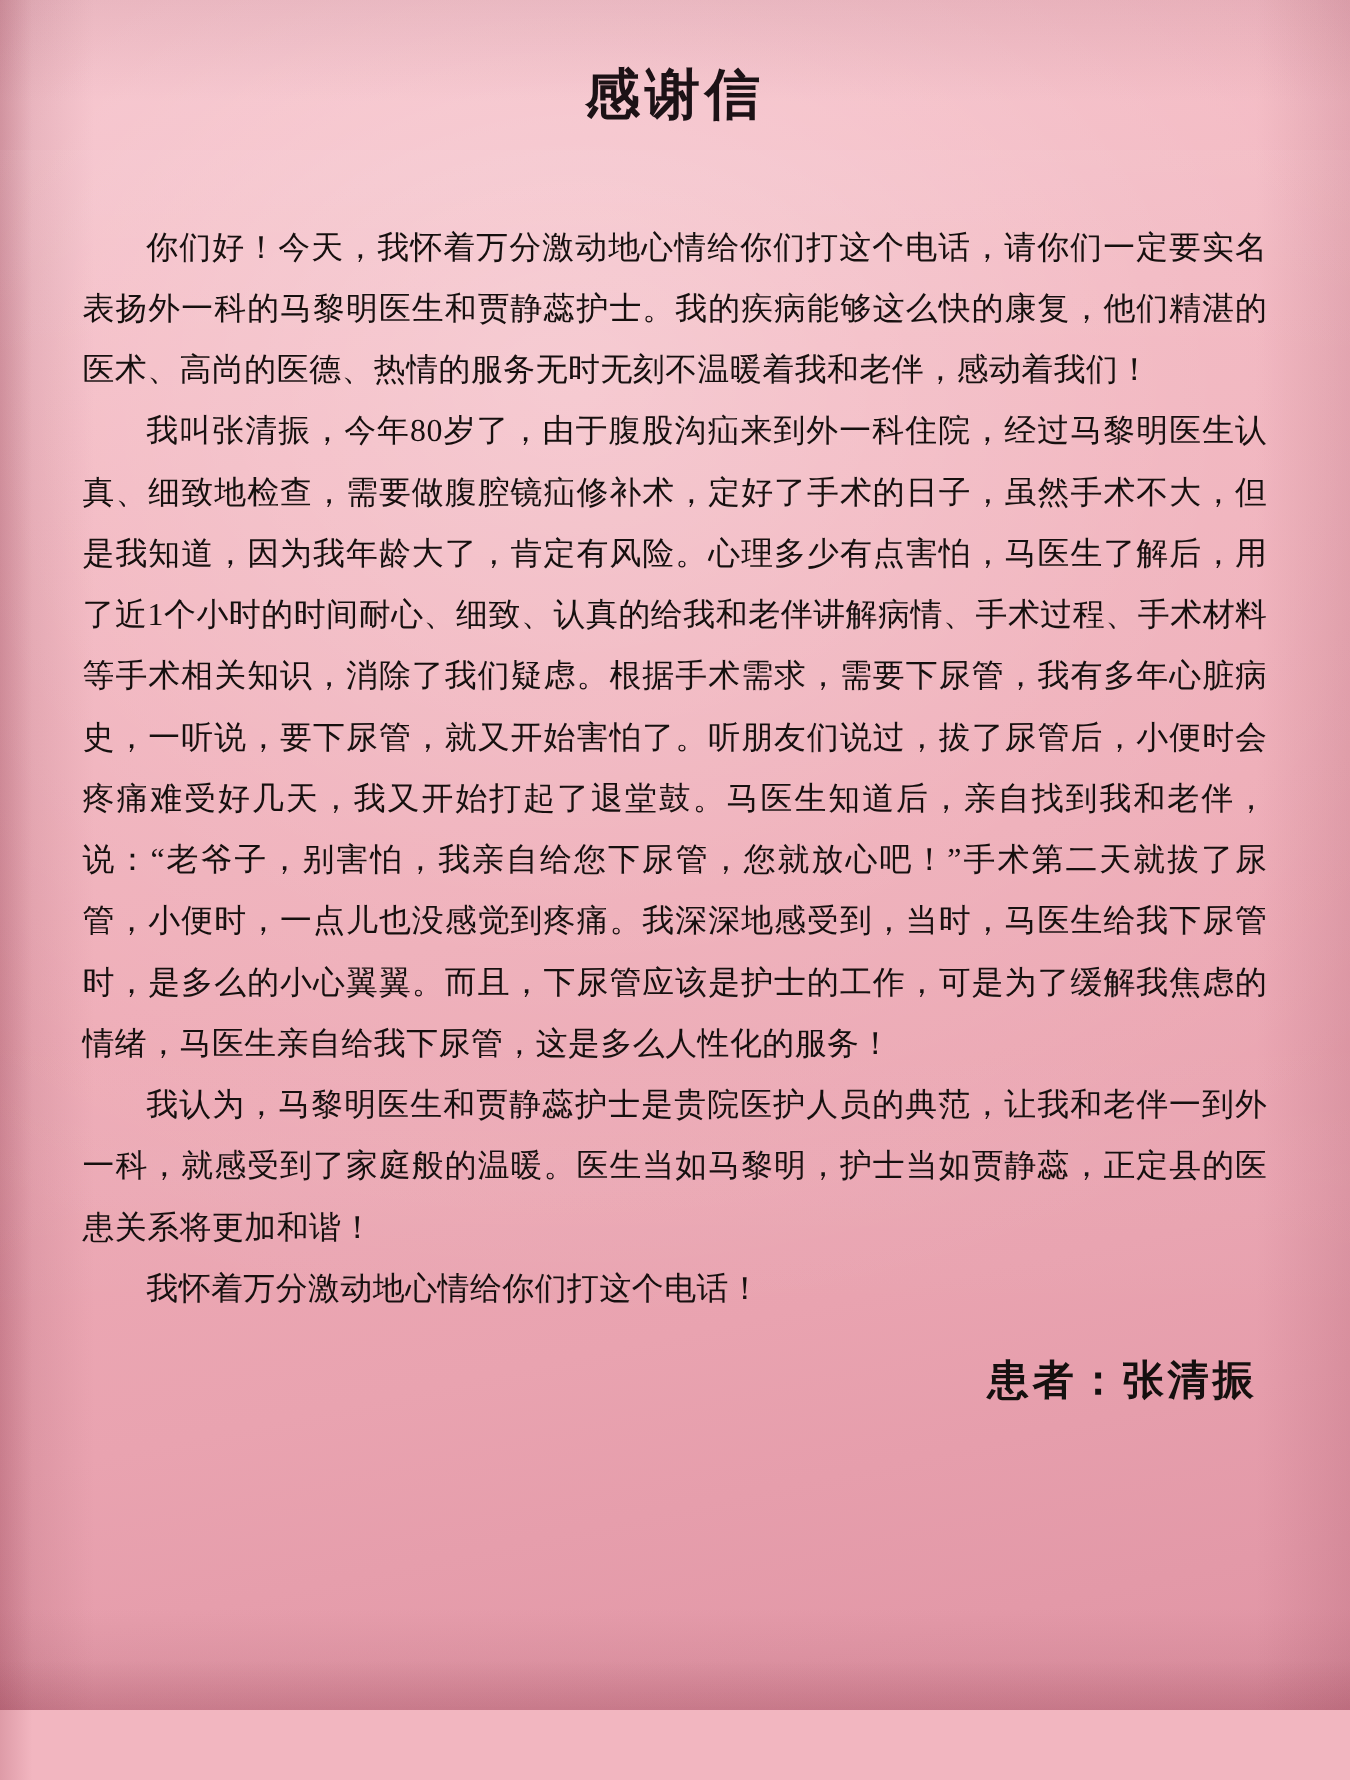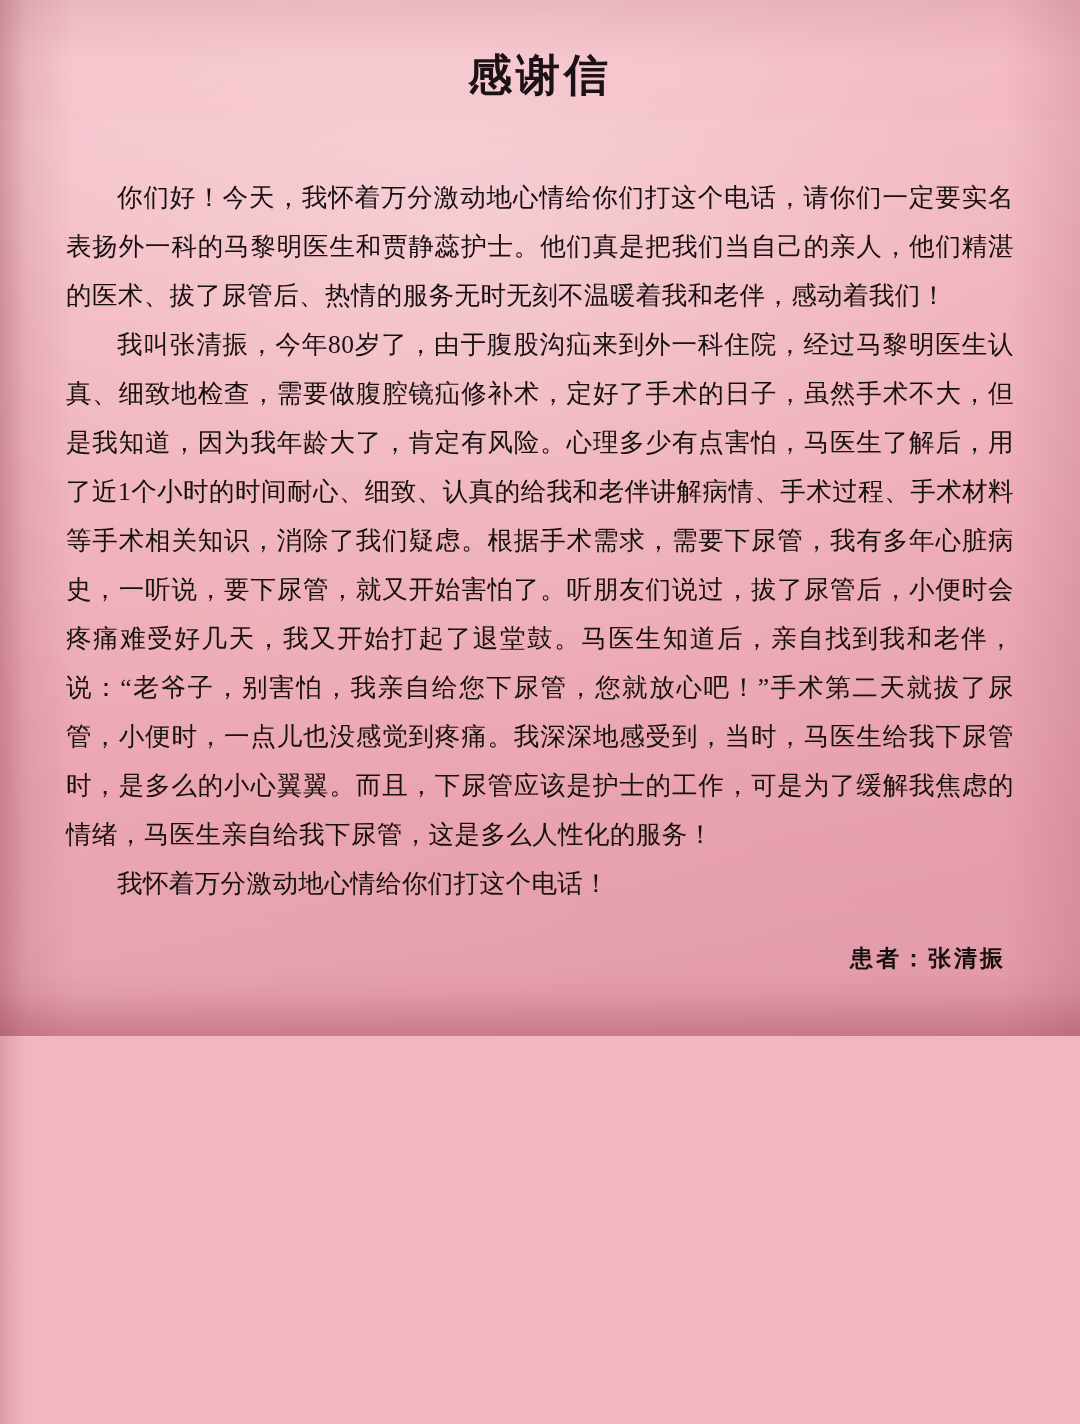--- a/index.html
+++ b/index.html
@@ -11,21 +11,21 @@
     height: 1424px;
     overflow: hidden;
     font-family: "Liberation Serif", "DejaVu Serif", serif;
     background: #f2b6c0;
   }
 
   
   #paper {
     position: relative;
     width: 1080px;
-    height: 1036px;
+    height: 1368px;
     box-sizing: border-box;
     background:
       radial-gradient(ellipse 120% 80% at 42% 22%, rgba(255,255,255,0.30) 0%, rgba(255,255,255,0.10) 38%, rgba(255,255,255,0.0) 70%),
       linear-gradient(168deg, #f6c2cb 0%, #f2b4be 26%, #eeabb6 52%, #e9a3b0 74%, #e094a4 100%);
   }
   
   #paper::after {
     content: "";
     position: absolute;
     inset: 0;
@@ -72,21 +72,21 @@
     margin: 0;
     text-indent: 2em;
     text-align: justify;
     text-justify: inter-ideograph;
   }
 
   .signature {
     margin-top: 26px;
     text-align: right;
     padding-right: 8px;
-    font-size: 23px;
+    font-size: 33px;
     font-weight: bold;
     letter-spacing: 3px;
     color: #15100f;
   }
 
   
   .streak {
     position: absolute;
     z-index: 1;
     pointer-events: none;
@@ -113,25 +113,26 @@
   <div class="streak s2"></div>
   <div class="edge-shadow-bottom"></div>
 
   <div class="content">
 
     <div id="doc-title">感谢信</div>
 
     <div class="body-block">
 
 
-      <p class="para">你们好！今天，我怀着万分激动地心情给你们打这个电话，请你们一定要实名表扬外一科的马黎明医生和贾静蕊护士。他们真是把我们当自己的亲人，他们精湛的医术、拔了尿管后、热情的服务无时无刻不温暖着我和老伴，感动着我们！</p>
+      <p class="para">你们好！今天，我怀着万分激动地心情给你们打这个电话，请你们一定要实名表扬外一科的马黎明医生和贾静蕊护士。我的疾病能够这么快的康复，他们精湛的医术、高尚的医德、热情的服务无时无刻不温暖着我和老伴，感动着我们！</p>
 
       <p class="para">我叫张清振，今年80岁了，由于腹股沟疝来到外一科住院，经过马黎明医生认真、细致地检查，需要做腹腔镜疝修补术，定好了手术的日子，虽然手术不大，但是我知道，因为我年龄大了，肯定有风险。心理多少有点害怕，马医生了解后，用了近1个小时的时间耐心、细致、认真的给我和老伴讲解病情、手术过程、手术材料等手术相关知识，消除了我们疑虑。根据手术需求，需要下尿管，我有多年心脏病史，一听说，要下尿管，就又开始害怕了。听朋友们说过，拔了尿管后，小便时会疼痛难受好几天，我又开始打起了退堂鼓。马医生知道后，亲自找到我和老伴，说：“老爷子，别害怕，我亲自给您下尿管，您就放心吧！”手术第二天就拔了尿管，小便时，一点儿也没感觉到疼痛。我深深地感受到，当时，马医生给我下尿管时，是多么的小心翼翼。而且，下尿管应该是护士的工作，可是为了缓解我焦虑的情绪，马医生亲自给我下尿管，这是多么人性化的服务！</p>
 
 
+      <p class="para">我认为，马黎明医生和贾静蕊护士是贵院医护人员的典范，让我和老伴一到外一科，就感受到了家庭般的温暖。医生当如马黎明，护士当如贾静蕊，正定县的医患关系将更加和谐！</p>
 
       <p class="para">我怀着万分激动地心情给你们打这个电话！</p>
 
       <div class="signature">患者：张清振</div>
 
     </div>
   </div>
 </div>
 
 </body></html>

